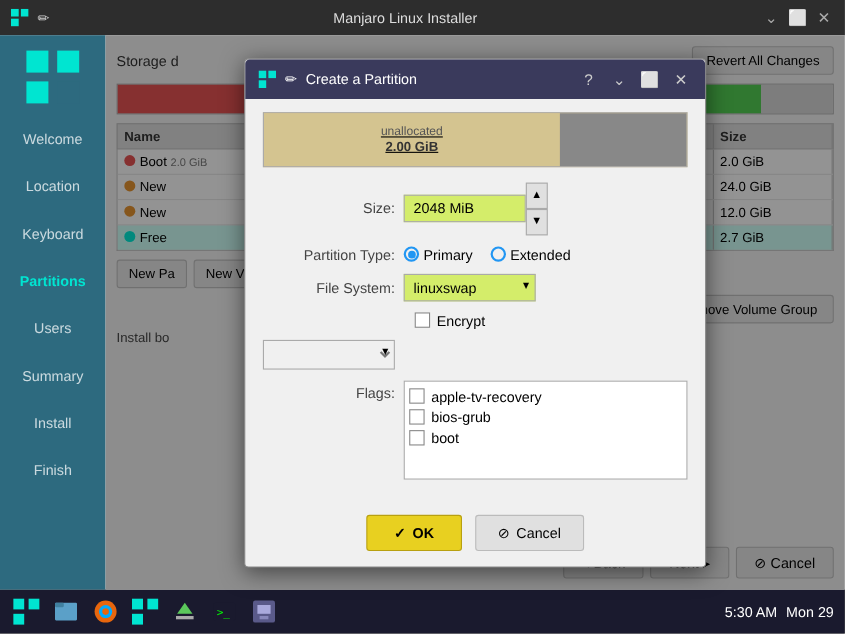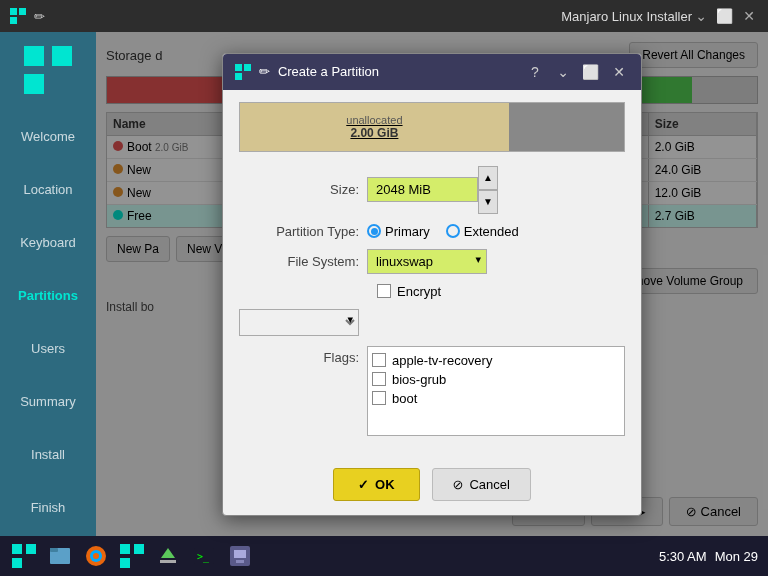--- a/index.html
+++ b/index.html
@@ -17,21 +17,21 @@
     .title-bar {
       height: 32px;
       background: #2d2d2d;
       display: flex;
       align-items: center;
       justify-content: space-between;
       padding: 0 10px;
       color: #ccc;
     }
     .title-bar-left { display: flex; align-items: center; gap: 8px; }
-    .title-bar-title { flex: 1; text-align: right; color: #ddd; font-size: 13px; }
+    .title-bar-title { flex: 1; text-align: center; color: #ddd; font-size: 13px; }
     .title-bar-controls { display: flex; gap: 6px; }
     .title-bar-btn {
       width: 18px; height: 18px;
       background: none; border: none;
       color: #aaa; cursor: pointer; font-size: 14px;
       display: flex; align-items: center; justify-content: center;
     }
     .title-icon { width: 16px; height: 16px; }
 
     
@@ -42,21 +42,21 @@
     }
 
     
     .sidebar {
       width: 96px;
       background: #2d6a7f;
       display: flex;
       flex-direction: column;
       align-items: center;
       padding-top: 10px;
-      gap: 18px;
+      gap: 8px;
     }
     .sidebar-item {
       width: 100%;
       padding: 10px 0;
       text-align: center;
       color: rgba(255,255,255,0.75);
       font-size: 13px;
       cursor: pointer;
     }
     .sidebar-item.active {

